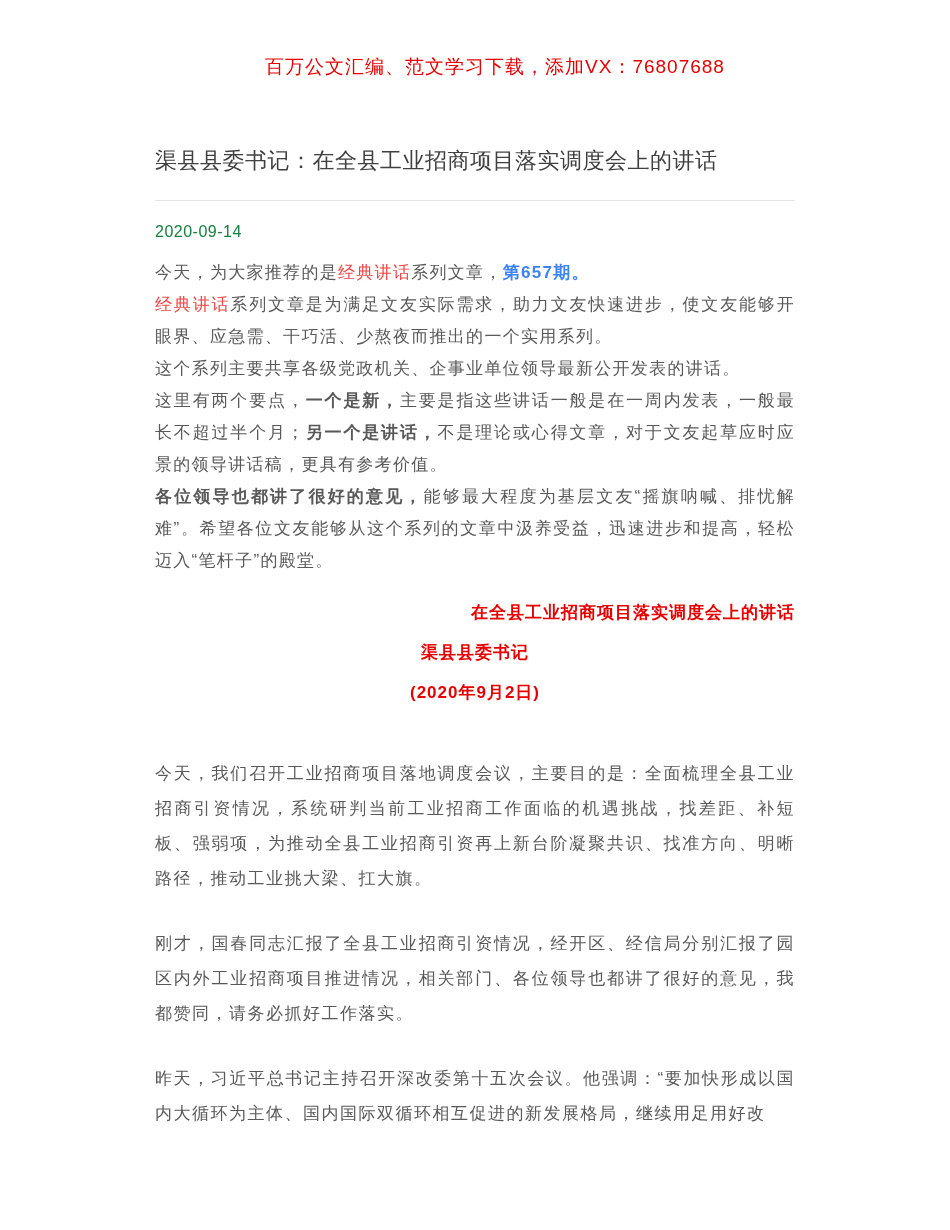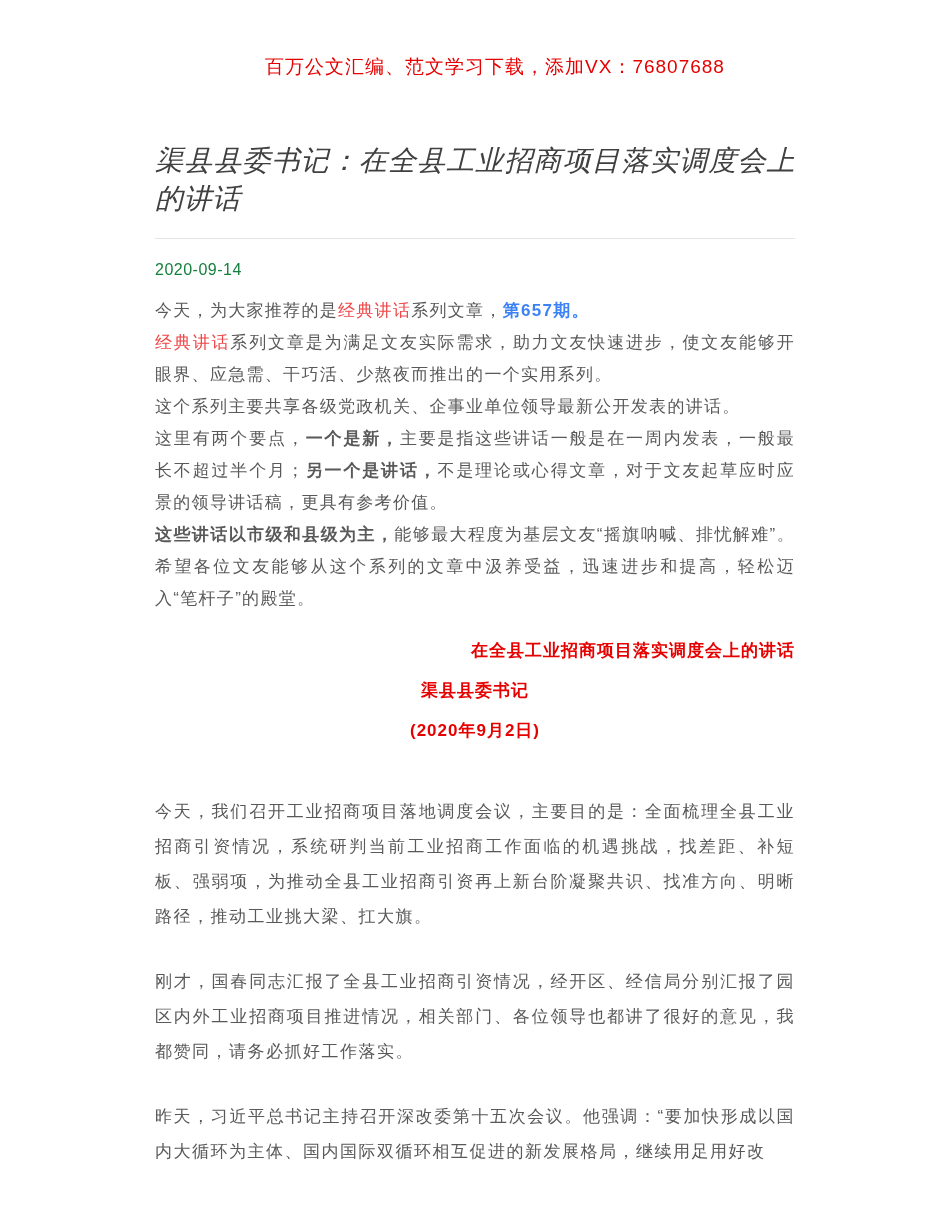--- a/index.html
+++ b/index.html
@@ -22,27 +22,26 @@
     font-size: 19px;
     letter-spacing: 1px;
     padding-left: 40px;
   }
   .content {
     width: 640px;
     margin: 0 auto;
   }
   .title {
     margin-top: 62px;
-    font-size: 28px;
+    font-size: 22px;
     font-weight: 400;
     line-height: 38px;
     color: #404040;
     letter-spacing: 0.5px;
     text-align: justify;
-    font-style: italic;
   }
   .divider {
     border: none;
     border-top: 1px solid #e5e5e5;
     margin-top: 20px;
   }
   .date {
     margin-top: 22px;
     font-size: 16px;
     color: #15803d;
@@ -103,21 +102,21 @@
     <div class="intro">
 
       <p><span>今天，为大家推荐的是</span><a class="link">经典讲话</a><span>系列文章，</span><span class="red bold">第657期。</span></p>
 
       <p><a class="link">经典讲话</a><span>系列文章是为满足文友实际需求，助力文友快速进步，使文友能够开眼界、应急需、干巧活、少熬夜而推出的一个实用系列。</span></p>
 
       <p><span>这个系列主要共享各级党政机关、企事业单位领导最新公开发表的讲话。</span></p>
 
       <p><span>这里有两个要点，</span><span class="bold">一个是新，</span><span>主要是指这些讲话一般是在一周内发表，一般最长不超过半个月；</span><span class="bold">另一个是讲话，</span><span>不是理论或心得文章，对于文友起草应时应景的领导讲话稿，更具有参考价值。</span></p>
 
-      <p><span class="bold">这些讲话以市级和县级为主，</span><span>能够最大程度为基层文友“摇旗呐喊、排忧解难”。希望各位文友能够从这个系列的文章中汲养受益，迅速进步和提高，轻松迈入“笔杆子”的殿堂。</span></p>
+      <p><span class="bold">各位领导也都讲了很好的意见，</span><span>能够最大程度为基层文友“摇旗呐喊、排忧解难”。希望各位文友能够从这个系列的文章中汲养受益，迅速进步和提高，轻松迈入“笔杆子”的殿堂。</span></p>
 
     </div>
 
     <div>
 
       <div class="center-line speech-heading">在全县工业招商项目落实调度会上的讲话</div>
 
       <div class="center-line speech-speaker">渠县县委书记</div>
 
       <div class="center-line speech-date">(2020年9月2日)</div>

